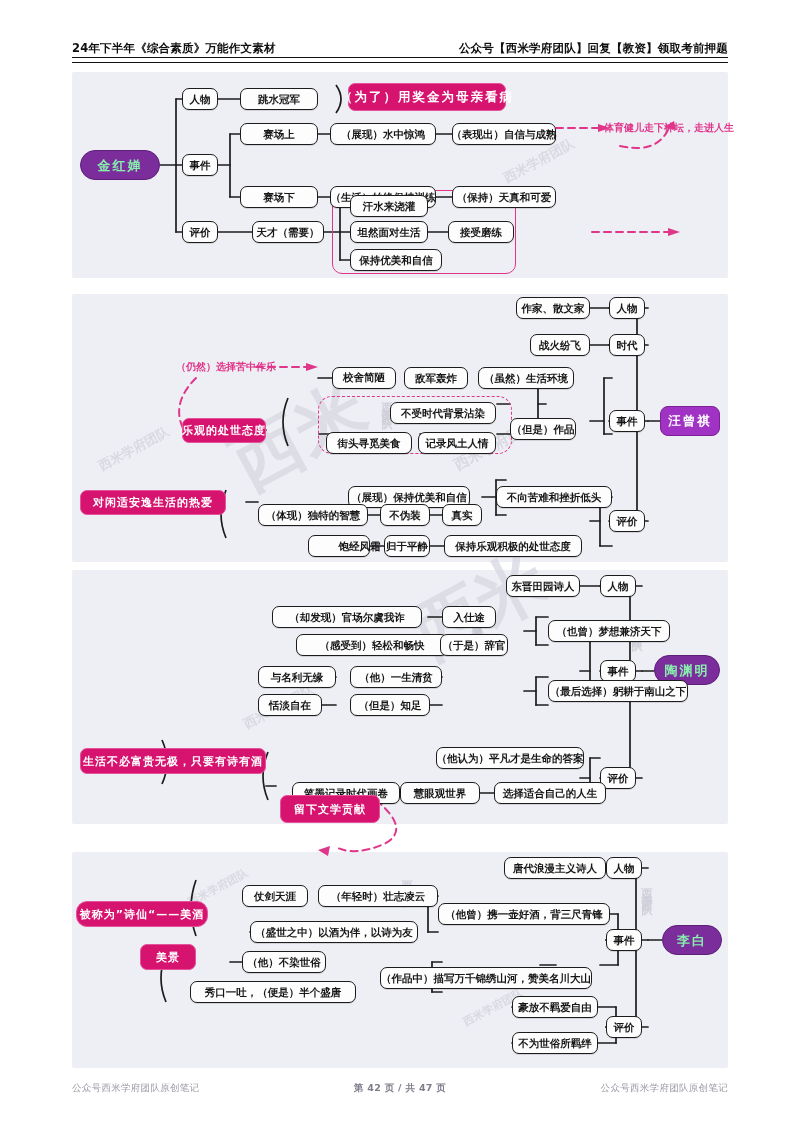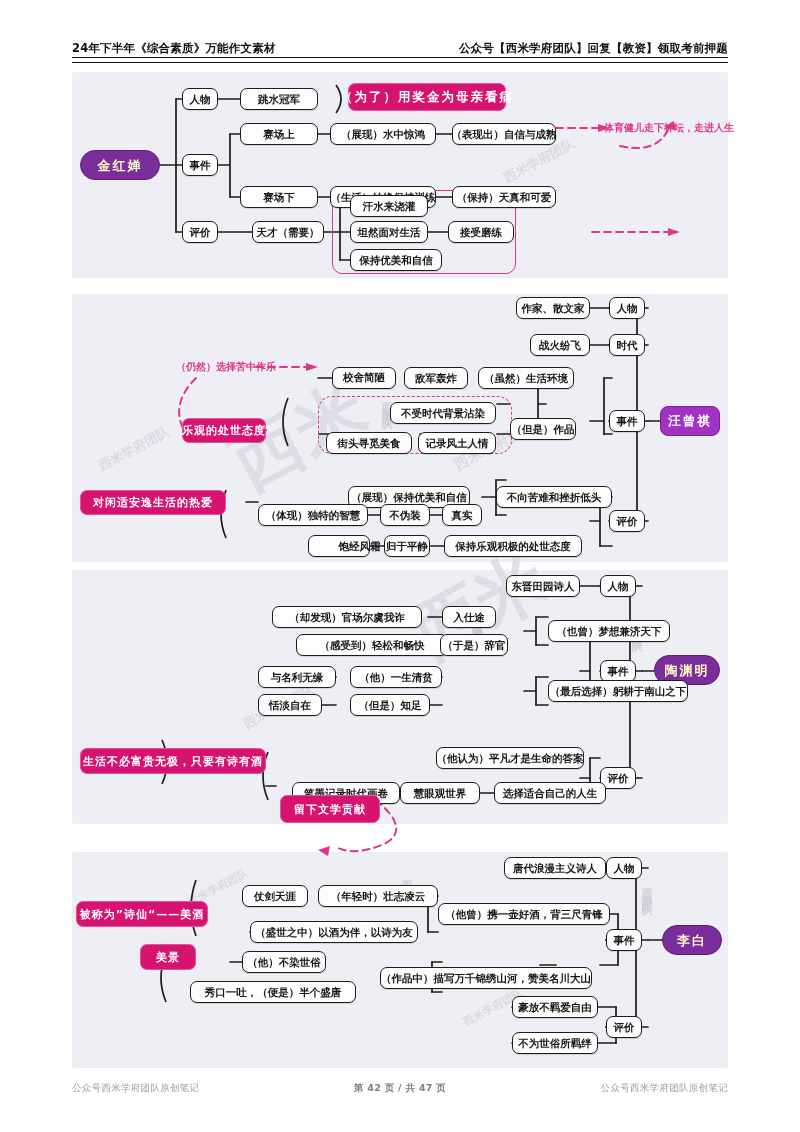--- a/index.html
+++ b/index.html
@@ -124,21 +124,21 @@
     font-weight: bold;
     color: #161616;
     padding: 0 5px;
     box-shadow: 0 1px 0 rgba(0,0,0,.12);
   }
   
   .n-root {
     background: #7b2d9c;
     border: 1.5px solid #5d1f78;
     border-radius: 999px;
-    color: #fef9c3;
+    color: #86efac;
     font-size: 13px;
     font-weight: bold;
     letter-spacing: 2px;
   }
   
   .n-root-rect {
     background: #a033c4;
     border: 1.5px solid #7d2199;
     border-radius: 8px;
     color: #ffffff;
@@ -501,21 +501,21 @@
   <div class="node n-theme" style="left:280px; top:792px; width:100px; height:28px; top:795px;">留下文学贡献</div>
 
   <div class="node n-root" style="left:662px; top:925px; width:60px; height:30px;">李白</div>
 
   <div class="node n-plain" style="left:606px; top:857px; width:36px; height:22px;">人物</div>
   <div class="node n-plain" style="left:606px; top:929px; width:36px; height:22px;">事件</div>
   <div class="node n-plain" style="left:606px; top:1016px; width:36px; height:22px;">评价</div>
 
   <div class="node n-plain" style="left:504px; top:857px; width:102px; height:22px;">唐代浪漫主义诗人</div>
 
-  <div class="node n-theme" style="left:76px; top:902px; width:132px; height:26px; top:901px;">被称为”诗仙“——美酒</div>
+  <div class="node n-theme" style="left:76px; top:902px; width:132px; height:26px; top:901px;border-radius:11px;">被称为”诗仙“——美酒</div>
   <div class="node n-theme" style="left:140px; top:943px; width:56px; height:26px; top:944px;">美景</div>
 
   <div class="node n-plain" style="left:242px; top:885px; width:66px; height:22px;">仗剑天涯</div>
   <div class="node n-plain" style="left:318px; top:885px; width:120px; height:22px;">（年轻时）壮志凌云</div>
   <div class="node n-plain" style="left:250px; top:921px; width:168px; height:22px;">（盛世之中）以酒为伴，以诗为友</div>
   <div class="node n-plain" style="left:438px; top:903px; width:172px; height:22px; left:438px; top:903px;">（他曾）携一壶好酒，背三尺青锋</div>
   <div class="node n-plain" style="left:242px; top:951px; width:84px; height:22px;">（他）不染世俗</div>
   <div class="node n-plain" style="left:380px; top:967px; width:212px; height:22px;">（作品中）描写万千锦绣山河，赞美名川大山</div>
   <div class="node n-plain" style="left:190px; top:981px; width:166px; height:22px;">秀口一吐，（便是）半个盛唐</div>
 

